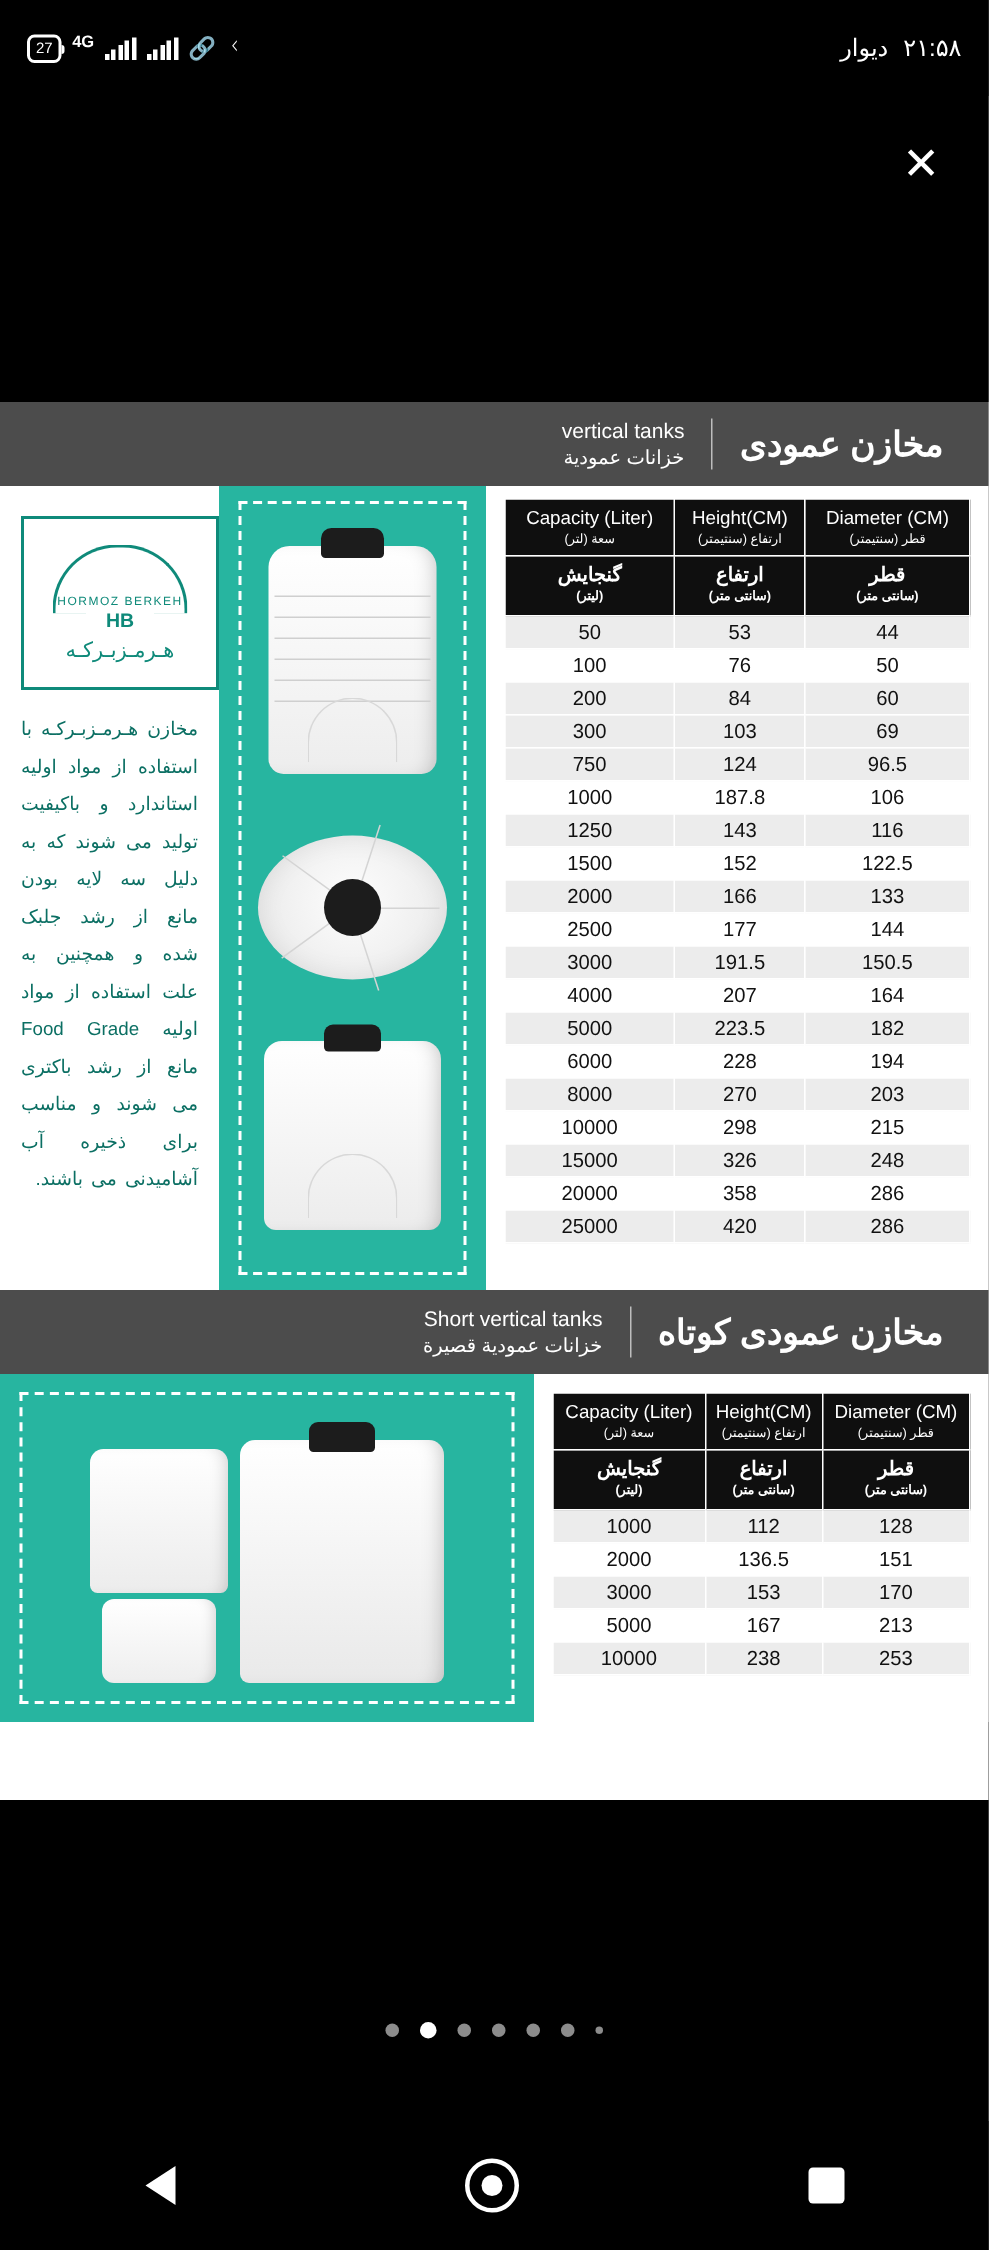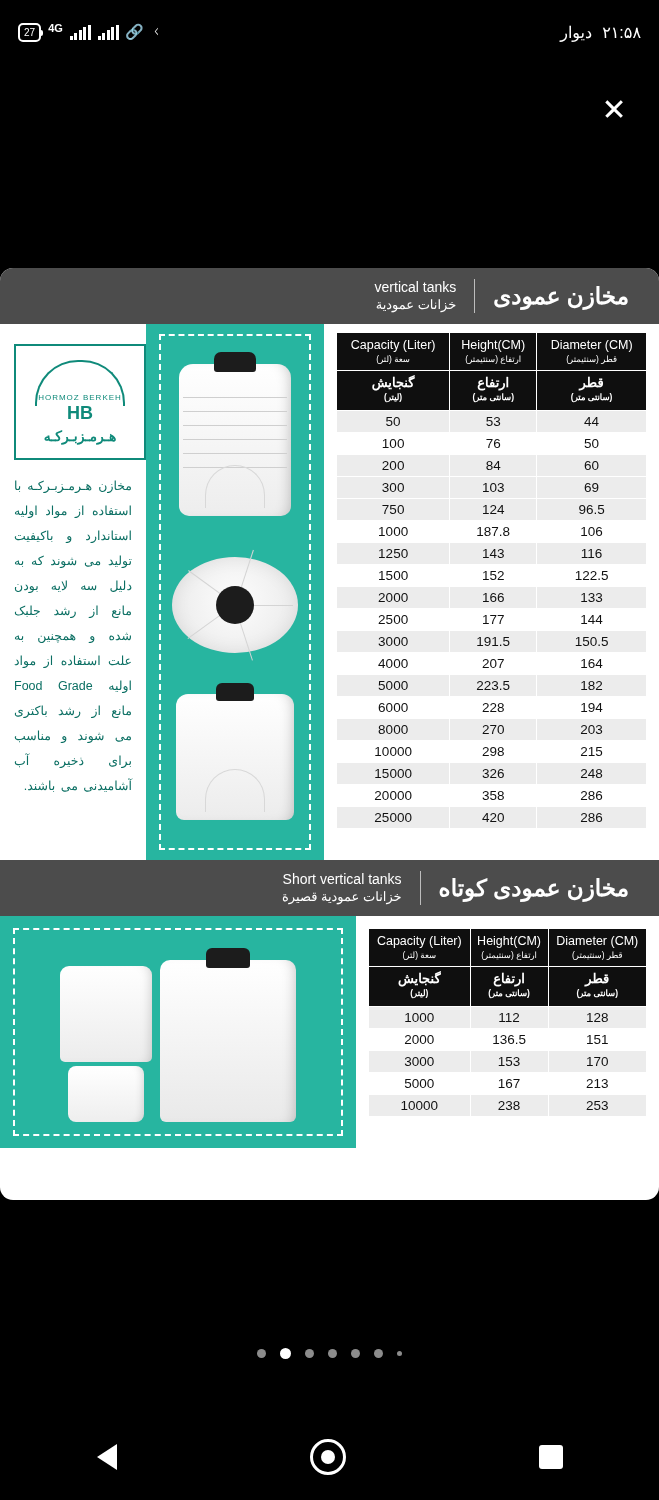--- a/index.html
+++ b/index.html
@@ -76,21 +76,20 @@
 
   
   .media {
     position: absolute;
     top: 268px;
     left: 0;
     width: 659px;
     height: 932px;
     background: #fff;
     overflow: hidden;
-    border-radius: 13px;
   }
 
   
   .sec-head {
     width: 100%;
     height: 56px;
     background: #4c4c4c;
     color: #fff;
     display: flex;
     align-items: center;
@@ -148,27 +147,27 @@
     border-radius: 43px 43px 0 0;
     position: relative;
     display: flex;
     align-items: flex-end;
     justify-content: center;
     font-size: 9px;
     letter-spacing: 1px;
   }
   .logo-arc span { position: relative; top: -4px; font-size: 8px; }
   .logo-mark {
-    font-size: 18px;
+    font-size: 13px;
     font-weight: bold;
     margin-top: -3px;
   }
   .logo-fa {
     font-size: 14px;
-    font-weight: bold;
+    font-weight: normal;
     direction: rtl;
     margin-top: 4px;
   }
   .desc {
     direction: rtl;
     text-align: justify;
     color: #0b6f63;
     font-size: 12.5px;
     line-height: 25px;
     word-spacing: 2px;

